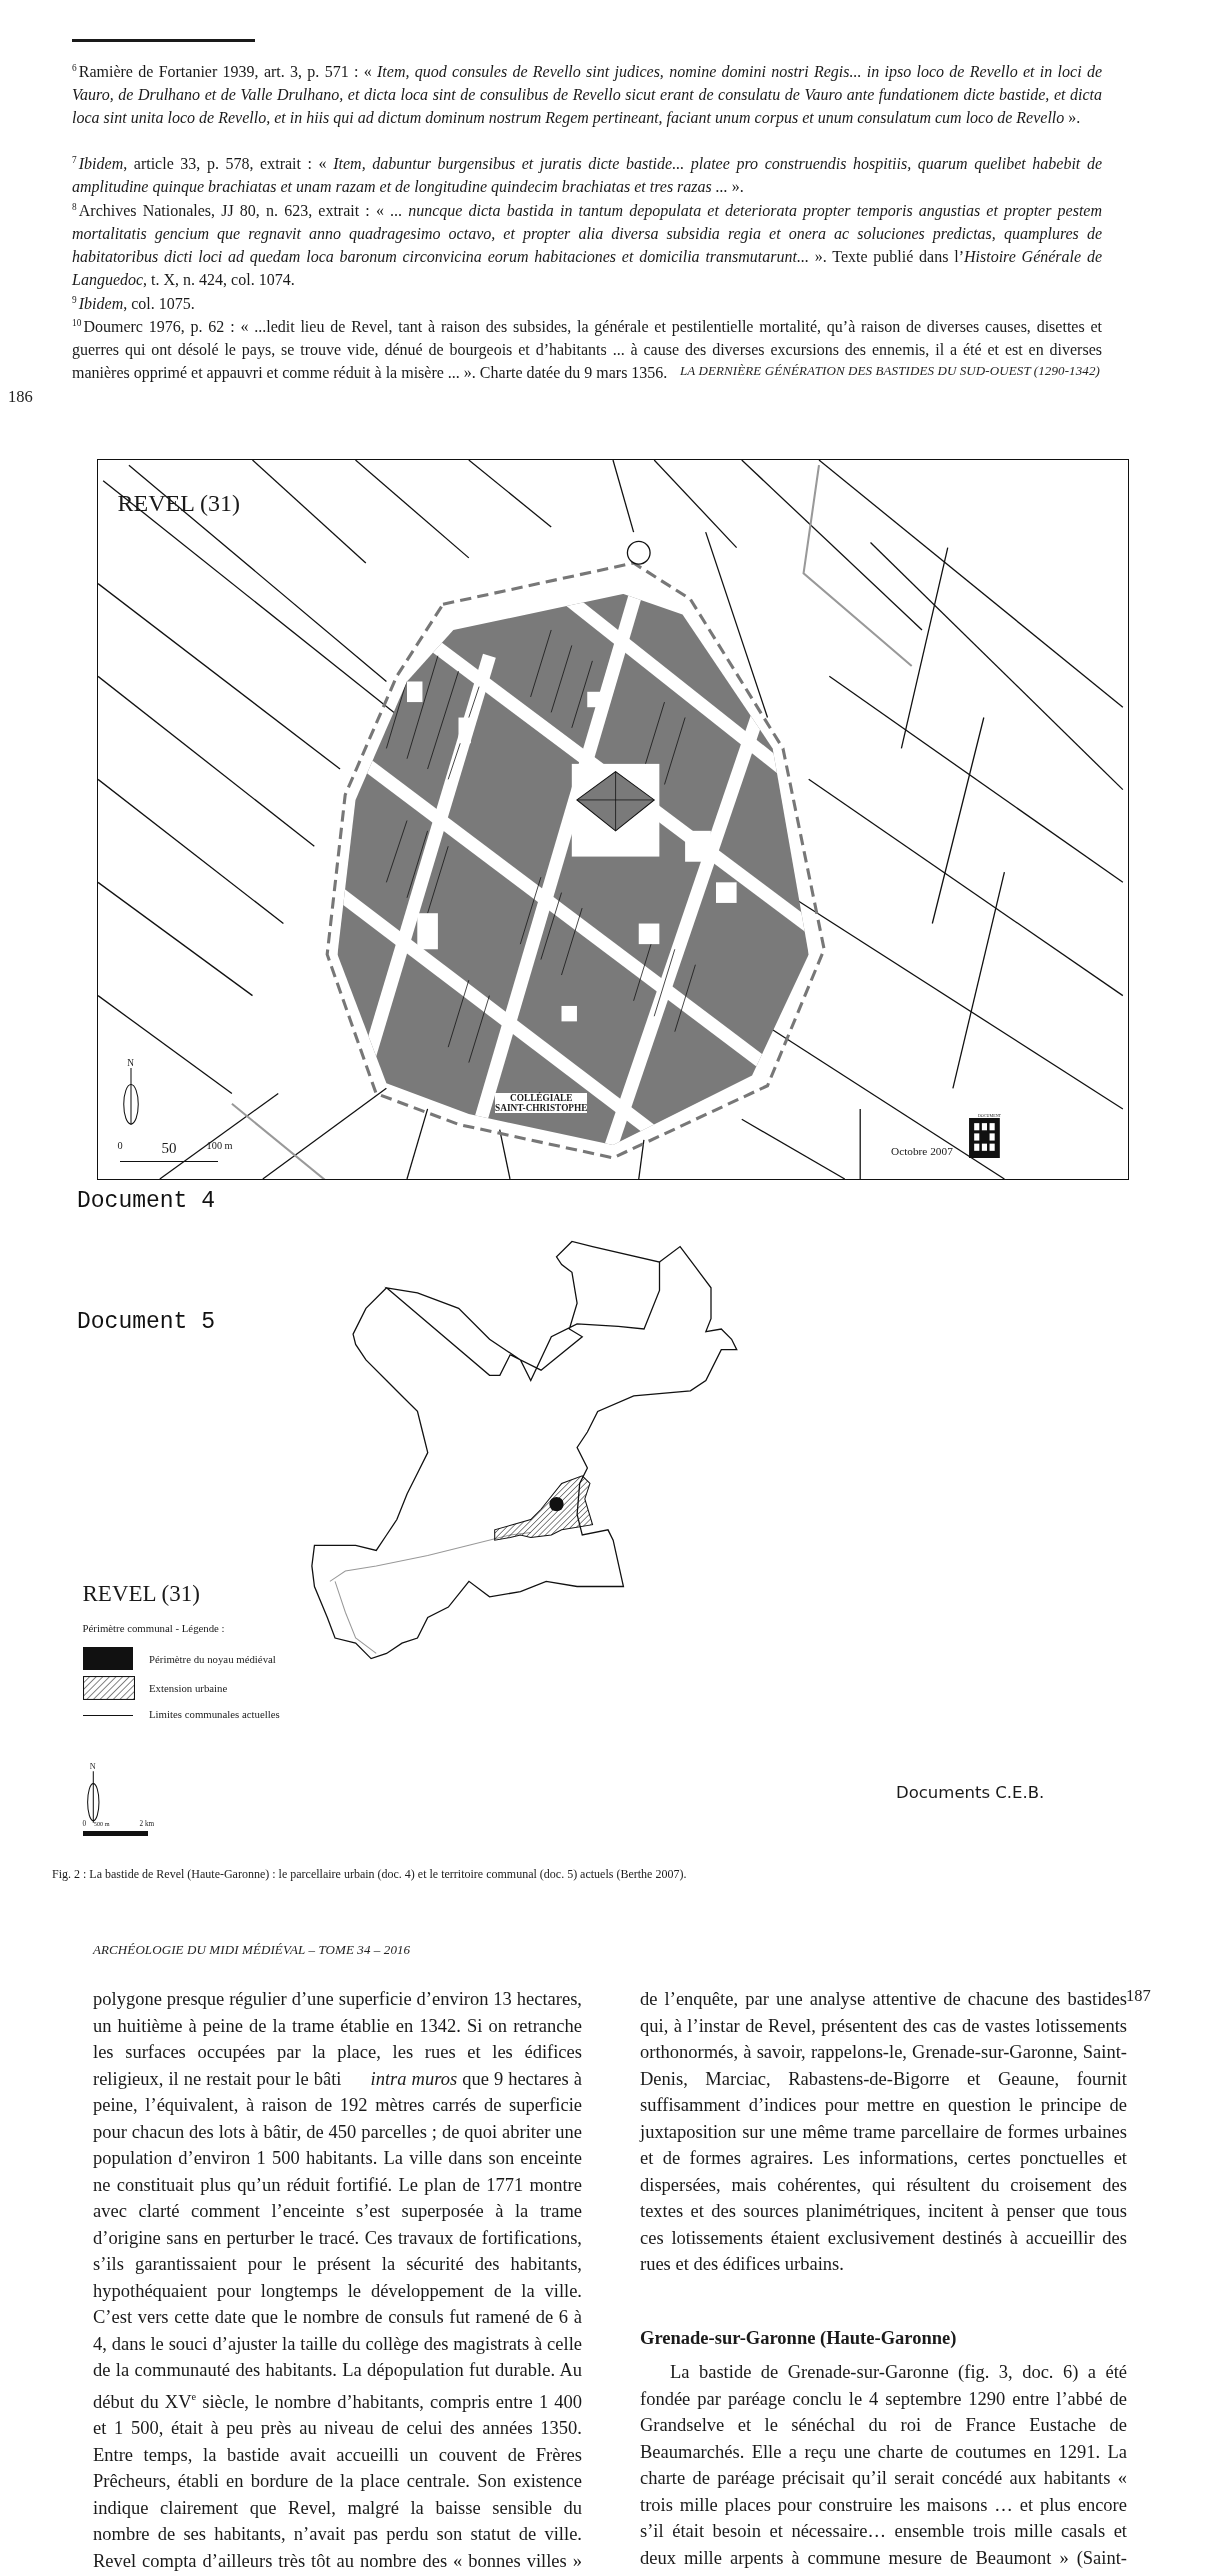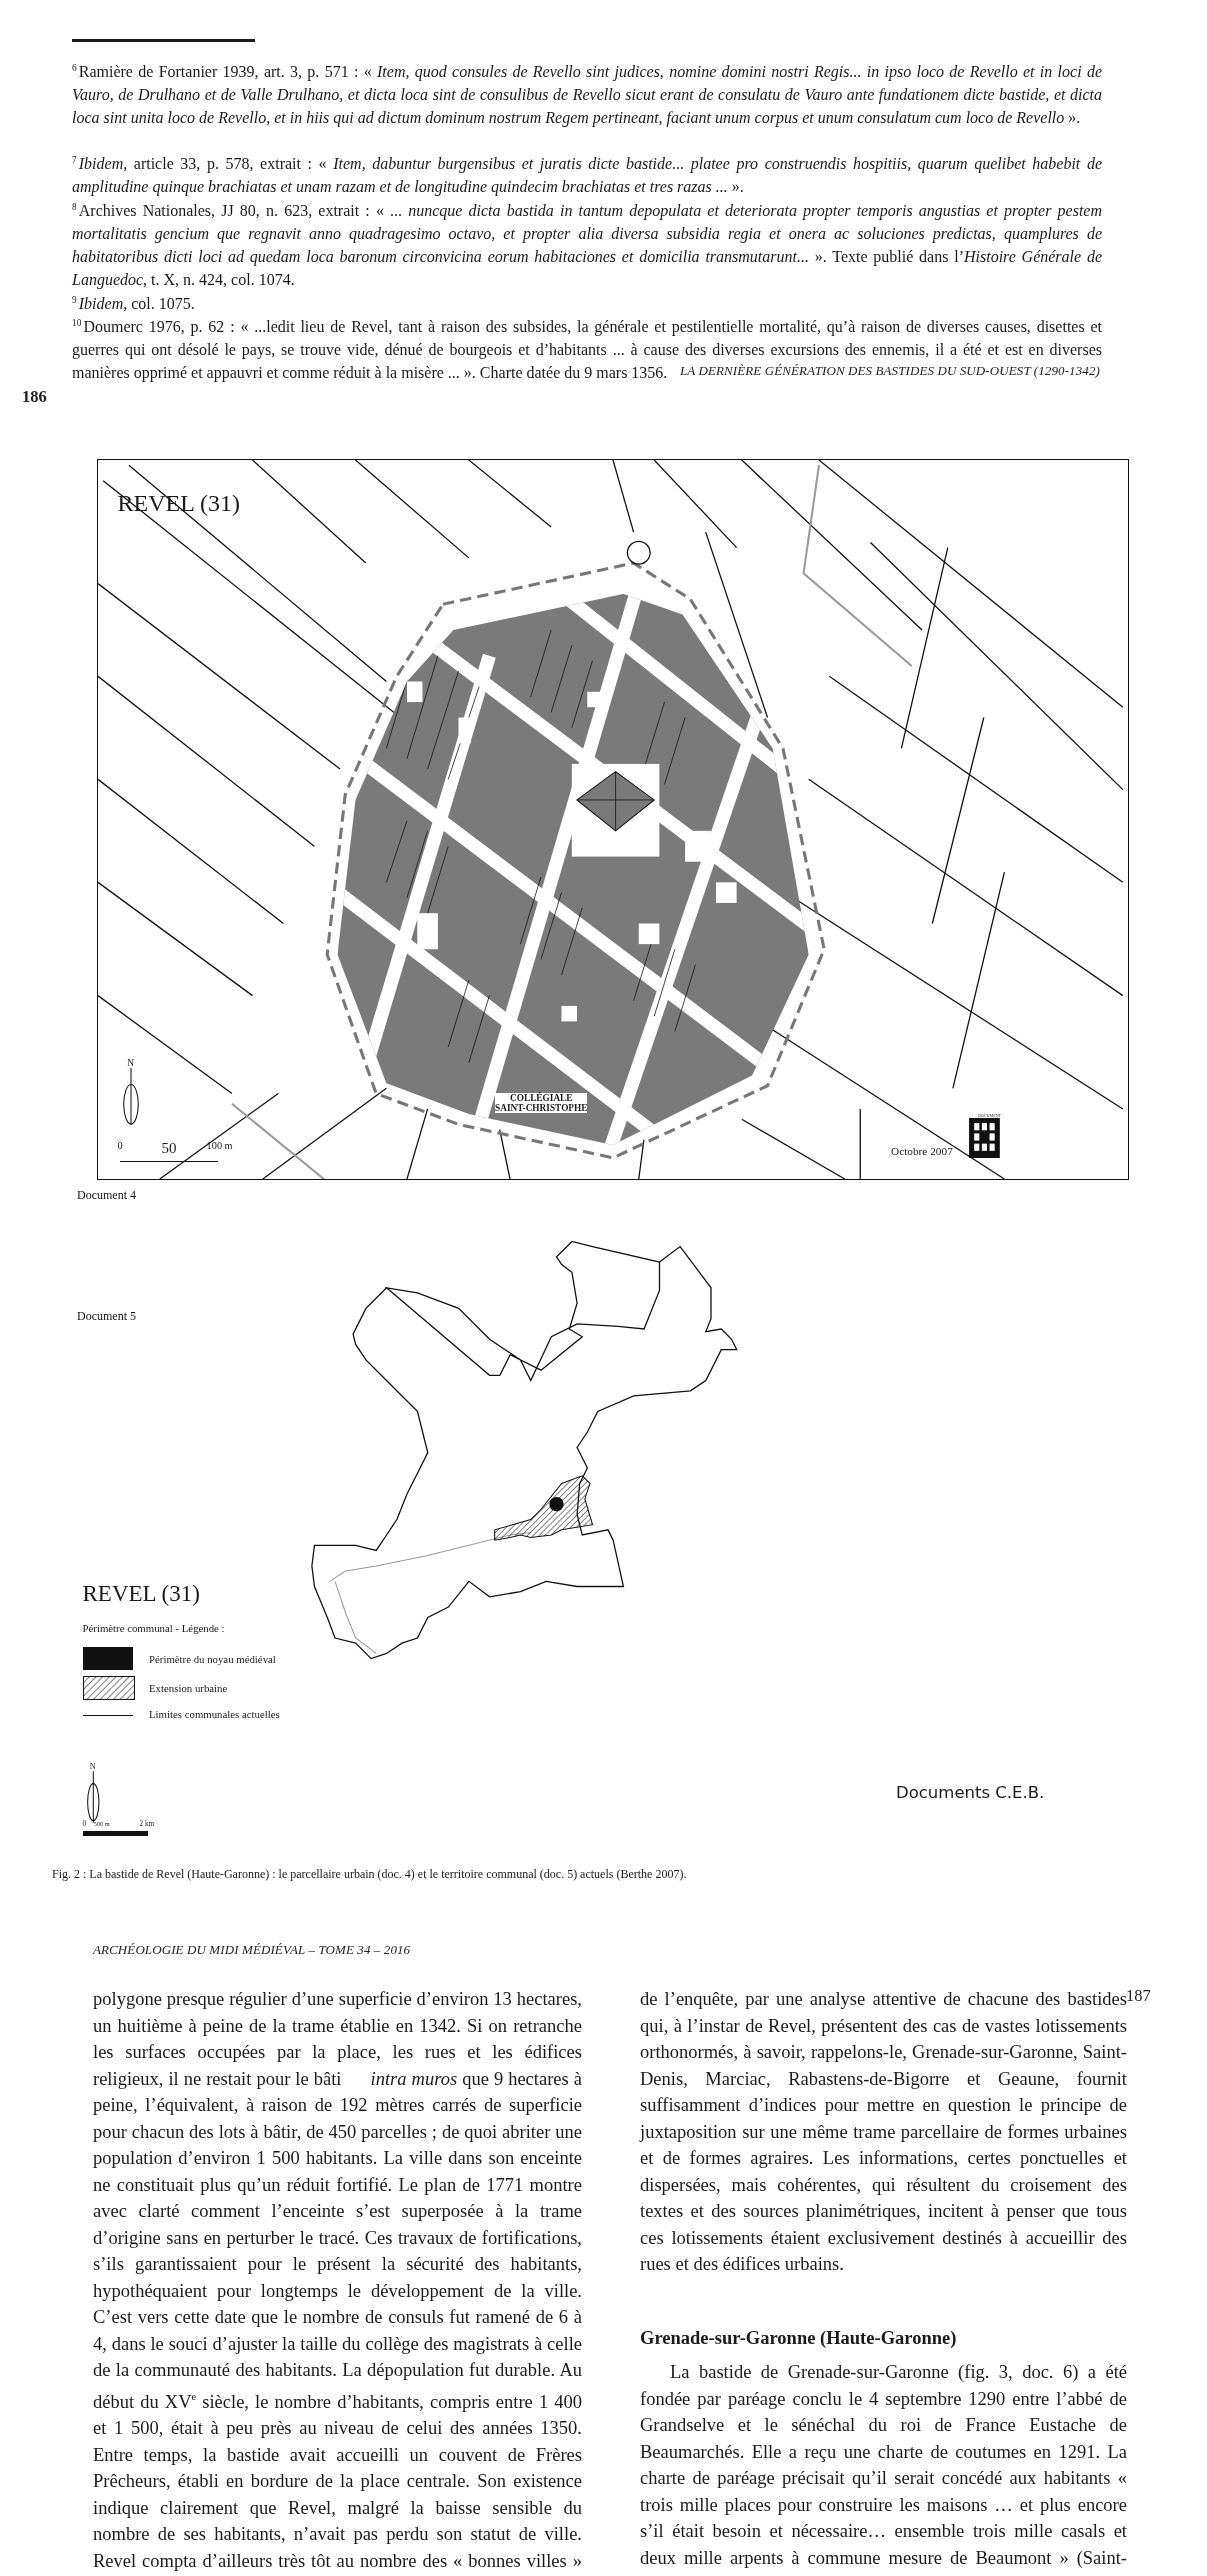--- a/index.html
+++ b/index.html
@@ -7,21 +7,21 @@
     width: 1207px; height: 3523px; position: relative; overflow: hidden;
     font-family: "Liberation Serif", "DejaVu Serif", serif; color: #1a1a1a;
   }
   .abs { position: absolute; }
   .rule { position: absolute; height: 2.6px; background: #1a1a1a; }
   .fn { position: absolute; left: 72px; width: 1030px; font-size: 16px; line-height: 23px; text-align: justify; }
   .fn sup { font-size: 9.3px; vertical-align: 6.2px; margin-right: 2.1px; }
   .fn i { font-style: italic; }
   .running { position: absolute; font-style: italic; font-size: 13px; letter-spacing: 0.1px; color: #222; }
   .pageno { position: absolute; font-size: 16.5px; color: #222; }
-  .doclabel { position: absolute; font-family: Liberation Serif, serif; font-size: 12px; color: #111; }
+  .doclabel { position: absolute; font-family: Liberation Mono, monospace; font-size: 23px; color: #111; }
   .map4 { position: absolute; left: 97px; top: 459px; width: 1030px; height: 719px; border: 1.5px solid #111; background: #fff; overflow: hidden; }
   .map5 { position: absolute; left: 67px; top: 1226px; width: 1082px; height: 618px; }
   .caption { position: absolute; left: 52px; top: 1867px; font-size: 12px; }
   .col { position: absolute; font-size: 18.5px; line-height: 26.5px; text-align: justify; }
   .col p { margin: 0; }
   .col p.indent { text-indent: 30px; }
   .col .gap { height: 18.5px; }
   .col i { font-style: italic; margin-left: 24px; }
   .col sup { font-size: 10.3px; vertical-align: 8.2px; }
   h2.section { font-size: 19.6px; line-height: 26px; font-weight: bold; margin: 0; }
@@ -34,21 +34,21 @@
 <div class="rule" style="left:72px; top:39px; width:183px;"></div>
 <div id="fn-top">
     <div class="fn" style="top: 57px;"><sup>6</sup><span>Ramière de Fortanier 1939, art. 3, p. 571 : « </span><i>Item, quod consules de Revello sint judices, nomine domini nostri Regis... in ipso loco de Revello et in loci de Vauro, de Drulhano et de Valle Drulhano, et dicta loca sint de consulibus de Revello sicut erant de consulatu de Vauro ante fundationem dicte bastide, et dicta loca sint unita loco de Revello, et in hiis qui ad dictum dominum nostrum Regem pertineant, faciant unum corpus et unum consulatum cum loco de Revello</i><span> ».</span></div>
     <div class="fn" style="top: 149px;"><sup>7</sup><i>Ibidem</i><span>, article 33, p. 578, extrait : « </span><i>Item, dabuntur burgensibus et juratis dicte bastide... platee pro construendis hospitiis, quarum quelibet habebit de amplitudine quinque brachiatas et unam razam et de longitudine quindecim brachiatas et tres razas ...</i><span> ».</span></div>
     <div class="fn" style="top: 196px;"><sup>8</sup><span>Archives Nationales, JJ 80, n. 623, extrait : « ... </span><i>nuncque dicta bastida in tantum depopulata et deteriorata propter temporis angustias et propter pestem mortalitatis gencium que regnavit anno quadragesimo octavo, et propter alia diversa subsidia regia et onera ac soluciones predictas, quamplures de habitatoribus dicti loci ad quedam loca baronum circonvicina eorum habitaciones et domicilia transmutarunt...</i><span> ». Texte publié dans l’</span><i>Histoire Générale de Languedoc</i><span>, t. X, n. 424, col. 1074.</span></div>
     <div class="fn" style="top: 289px;"><sup>9</sup><i>Ibidem</i><span>, col. 1075.</span></div>
     <div class="fn" style="top: 312px;"><sup>10</sup><span>Doumerc 1976, p. 62 : « ...ledit lieu de Revel, tant à raison des subsides, la générale et pestilentielle mortalité, qu’à raison de diverses causes, disettes et guerres qui ont désolé le pays, se trouve vide, dénué de bourgeois et d’habitants ... à cause des diverses excursions des ennemis, il a été et est en diverses manières opprimé et appauvri et comme réduit à la misère ... ». Charte datée du 9 mars 1356.</span></div>
   </div>
 
 <div class="running" style="left:680px; top:363px;">LA DERNIÈRE GÉNÉRATION DES BASTIDES DU SUD-OUEST (1290-1342)</div>
-<div class="pageno" style="left:22px; top:387px;font-weight:bold;">186</div>
+<div class="pageno" style="left:8px; top:387px;">186</div>
 
 <div class="map4">
   <svg width="1030" height="719" viewBox="0 0 2000 1396">
     <defs>
       <clipPath id="core">
           <polygon points="690,330 1020,260 1135,300 1310,560 1380,960 1270,1195 1000,1330 720,1270 560,1210 465,960 500,660 600,430"></polygon>
         </clipPath>
     </defs>
 
     <g stroke="#111" stroke-width="2.5" fill="none">

